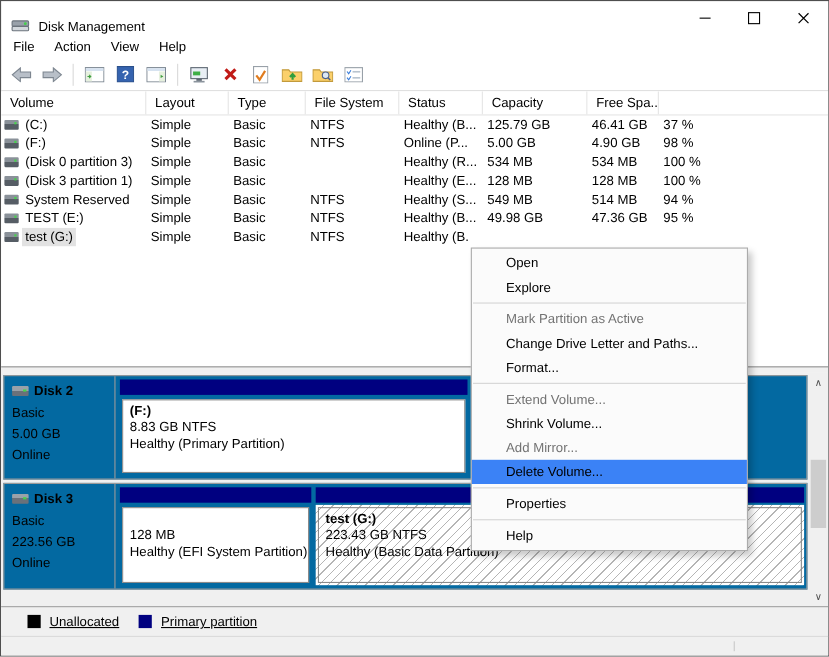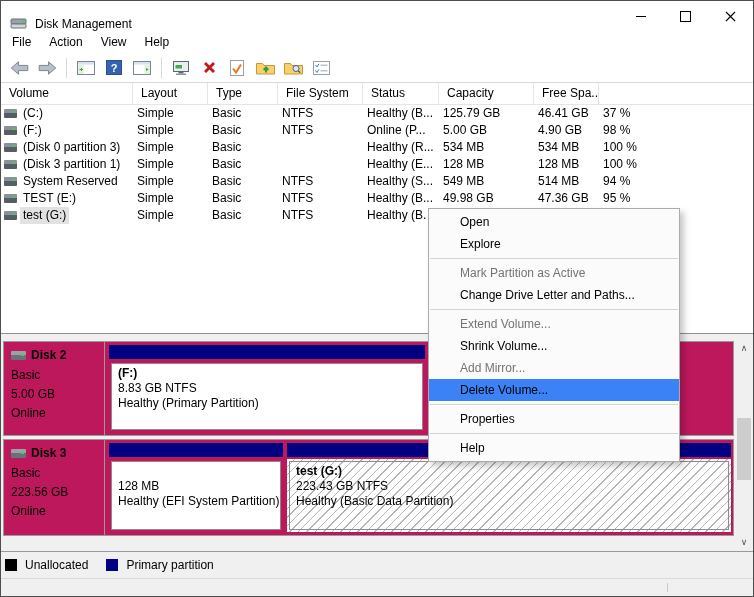--- a/index.html
+++ b/index.html
@@ -34,49 +34,49 @@
   .vol-cell { display:flex; align-items:center; padding-left:3px; }
   .drive-icon { width:13px; height:9px; flex:0 0 auto; margin-right:3px; position:relative;
     background:linear-gradient(#8a9199 0 4px,#565d65 4px 100%); border-radius:1px; }
   .drive-icon::after { content:""; position:absolute; right:2px; top:2px; width:2px; height:2px; background:#46d24c; }
   .vol-label { padding:0 3px; }
   .vol-label.selected { background:#e2e2e2; }
   
   .splitter { height:5px; flex:0 0 auto; background:#f0f0f0; border-top:1px solid #919191; }
   
   .gpane { height:212px; flex:0 0 auto; background:#f0f0f0; position:relative; }
-  .disk-row { position:absolute; left:2px; width:731px; border:1px solid #9a9a9a; box-sizing:border-box; display:flex; background:#be185d; }
+  .disk-row { position:absolute; left:2px; width:731px; border:1px solid #9a9a9a; box-sizing:border-box; display:flex; background:#0369a1; }
   .disk-panel { width:101px; flex:0 0 auto; border-right:1px solid #9a9a9a; box-sizing:border-box; padding:6px 0 0 7px; }
   .disk-title { display:flex; align-items:center; font-weight:bold; margin-bottom:4px; }
   .disk-hd-icon { width:15px; height:9px; margin-right:5px; position:relative;
     background:linear-gradient(#9aa1a9 0 4px,#6a717a 4px 100%); border-radius:1px; }
   .disk-hd-icon::after { content:""; position:absolute; right:2px; top:3px; width:3px; height:2px; background:#46d24c; }
   .disk-line { line-height:19px; }
   .part-region { flex:1; position:relative; }
   .part { position:absolute; top:3px; bottom:3px; display:flex; flex-direction:column; box-sizing:border-box; }
   .part-bar { height:14px; flex:0 0 auto; background:#000080; }
   .part-body { flex:1; margin-top:2px; padding:2px; box-sizing:border-box; }
   .part-body.selected { background-image:repeating-linear-gradient(135deg,#ffffff 0 5px,#b5b5b5 5px 6px); }
   .part-inner { height:100%; box-sizing:border-box; border:1px solid #8a8a8a; background:#fff; padding:2px 6px; line-height:15px; white-space:nowrap; overflow:hidden; }
   .part-body.selected .part-inner { background:transparent; }
   .part-name { font-weight:bold; min-height:15px; }
   
   .vscroll { position:absolute; top:1px; right:1px; width:16px; height:210px; background:#f0f0f0; }
   .vs-arrow { position:absolute; left:0; width:16px; height:16px; display:flex; align-items:center; justify-content:center; color:#505050; font-size:9px; }
   .vs-up { top:0; } .vs-down { bottom:0; }
   .vs-thumb { position:absolute; left:1px; width:14px; top:78px; height:62px; background:#cdcdcd; }
   
-  .legend { height:26px; flex:0 0 auto; background:#f0f0f0; border-top:1px solid #999; display:flex; align-items:center; padding-left:4px; }
+  .legend { height:26px; flex:0 0 auto; background:#f0f0f0; border-top:1px solid #999; display:flex; align-items:center; padding-left:24px;text-decoration:underline; }
   .legend-item { display:flex; align-items:center; margin-right:18px; }
   .legend-swatch { width:12px; height:12px; margin-right:8px; }
   
   .statusbar { flex:1; background:#f0f0f0; border-top:1px solid #d9d9d9; position:relative; }
   .status-div { position:absolute; left:666px; top:4px; bottom:4px; width:1px; background:#c9c9c9; }
   
-  .context-menu { position:absolute; left:427px; top:207px; width:252px; box-sizing:border-box;
+  .context-menu { position:absolute; left:427px; top:224px; width:252px; box-sizing:border-box;
     background:#fbfbfb; border:1px solid #ababab; box-shadow:4px 4px 6px rgba(0,0,0,.22); z-index:20; padding:2px 0; }
   .cm-item { height:22px; line-height:22px; padding-left:31px; white-space:nowrap; overflow:hidden; }
   .cm-item.disabled { color:#737373; }
   .cm-sep { height:1px; background:#d4d4d4; margin:3px 1px; }
 </style>
 </head>
 <body>
 
 <div class="window">
 
@@ -382,20 +382,21 @@
   <div class="statusbar">
     <div class="status-div"></div>
   </div>
 
   <div class="context-menu">
       <div class="cm-item">Open</div>
       <div class="cm-item">Explore</div>
       <div class="cm-sep"></div>
       <div class="cm-item disabled">Mark Partition as Active</div>
       <div class="cm-item">Change Drive Letter and Paths...</div>
+      <div class="cm-item">Format...</div>
       <div class="cm-sep"></div>
       <div class="cm-item disabled">Extend Volume...</div>
       <div class="cm-item">Shrink Volume...</div>
       <div class="cm-item disabled">Add Mirror...</div>
       <div class="cm-item" style="background: #3b82f6;">Delete Volume...</div>
       <div class="cm-sep"></div>
       <div class="cm-item">Properties</div>
       <div class="cm-sep"></div>
       <div class="cm-item">Help</div>
     </div>

